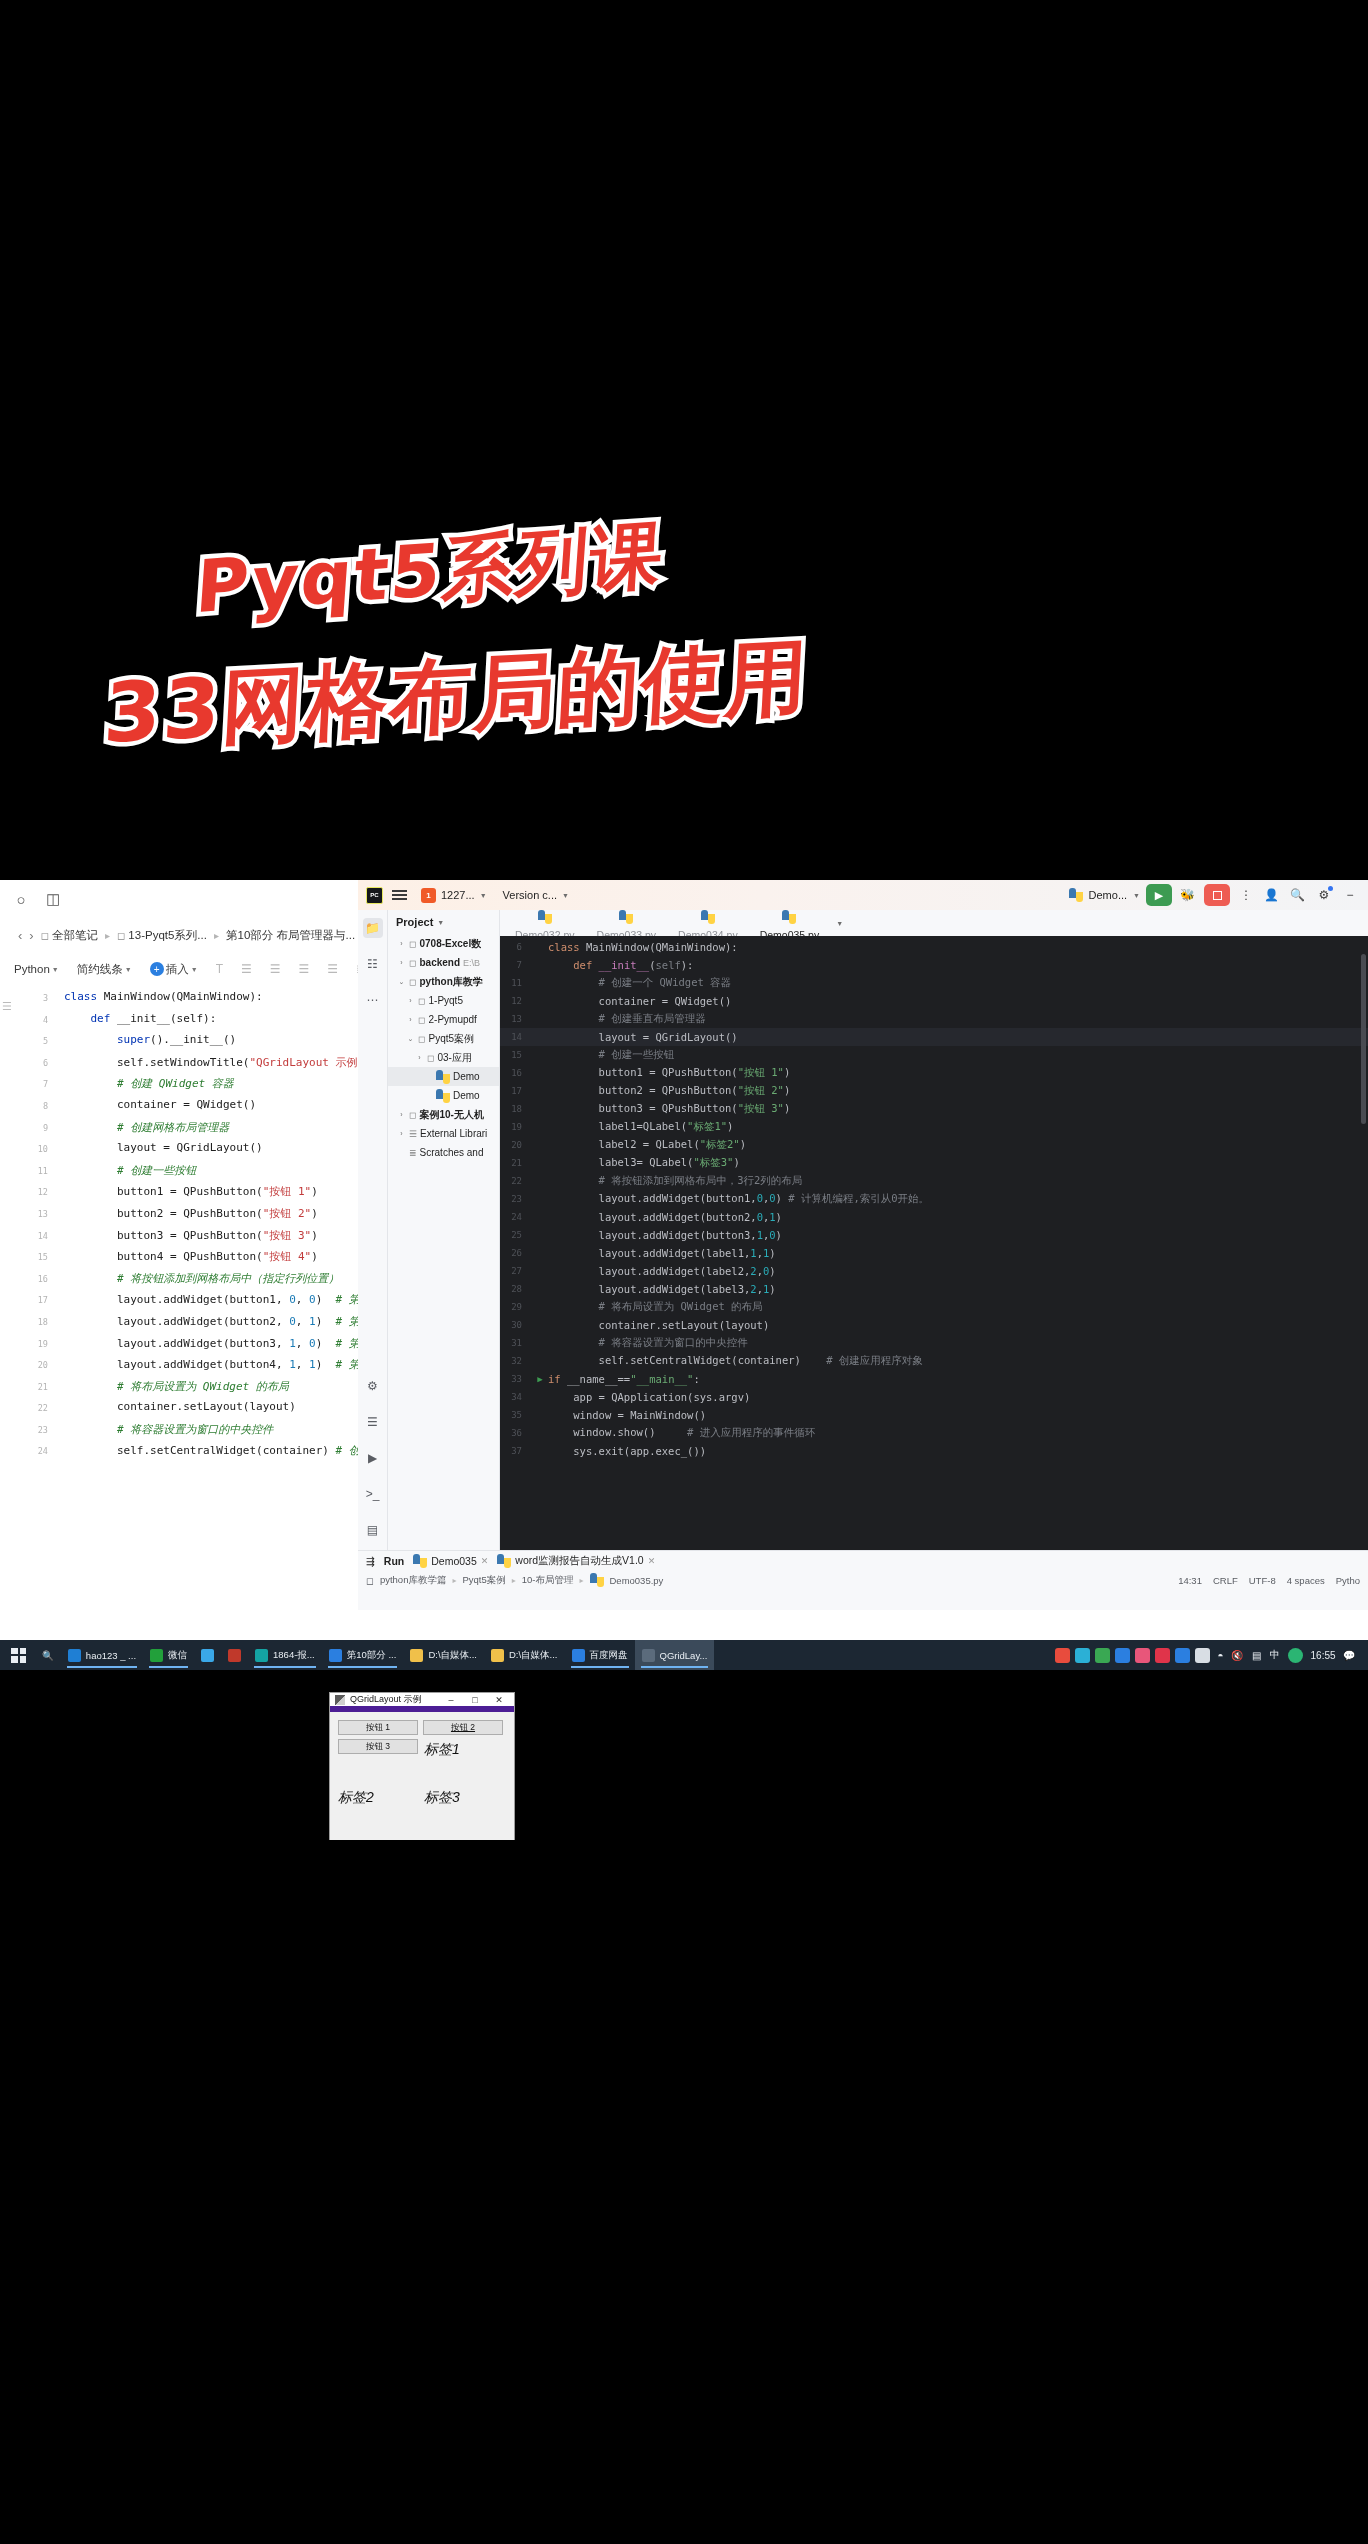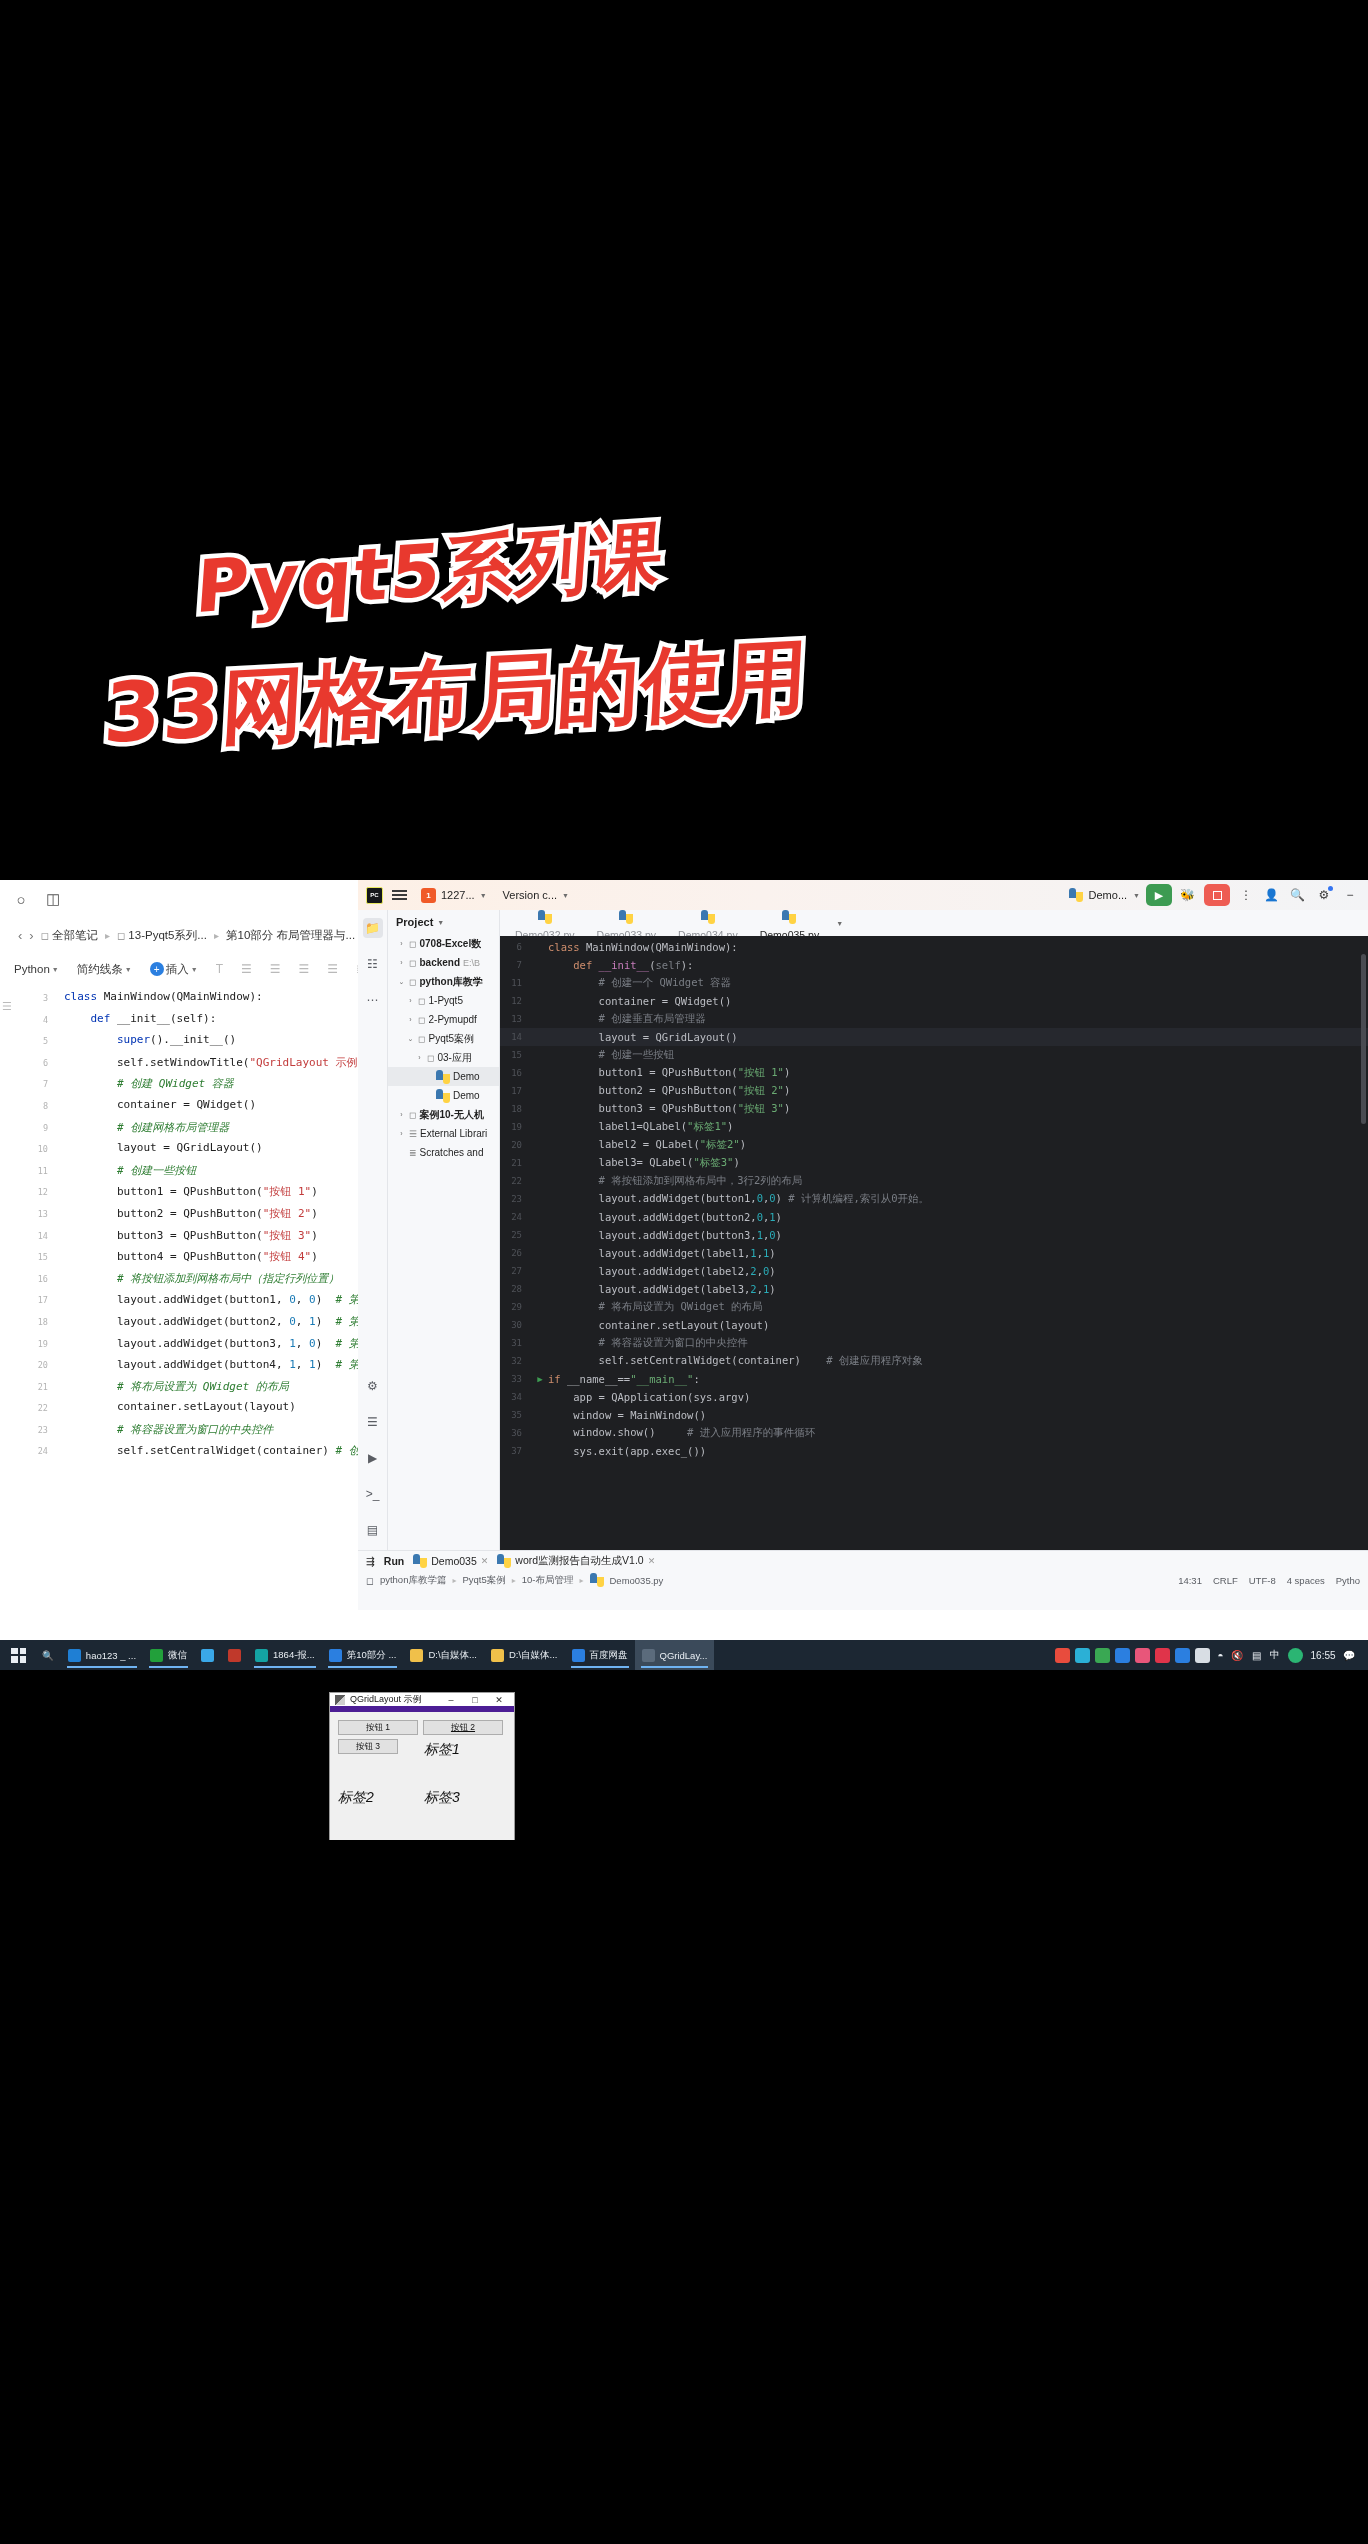--- a/index.html
+++ b/index.html
@@ -679,21 +679,21 @@
       <span>QGridLayout 示例</span>
       <span class="qd-wbtns">
         <span class="qd-wb">–</span>
         <span class="qd-wb">□</span>
         <span class="qd-wb">✕</span>
       </span>
     </div>
     <div id="qdlg-body">
       <div class="qbtn" style="left:8px;top:8px;width:80px;">按钮 1</div>
       <div class="qbtn" style="left:93px;top:8px;width:80px;text-decoration:underline;">按钮 2</div>
-      <div class="qbtn" style="left:8px;top:27px;width:60px;">按钮 3</div>
+      <div class="qbtn" style="left:8px;top:27px;width:80px;">按钮 3</div>
       <div class="qlab" style="left:94px;top:29px;">标签1</div>
       <div class="qlab" style="left:8px;top:77px;">标签2</div>
       <div class="qlab" style="left:94px;top:77px;">标签3</div>
     </div>
   </div>
 </div>
 
 <div id="taskbar">
   <span id="winlogo">
       <i></i>

